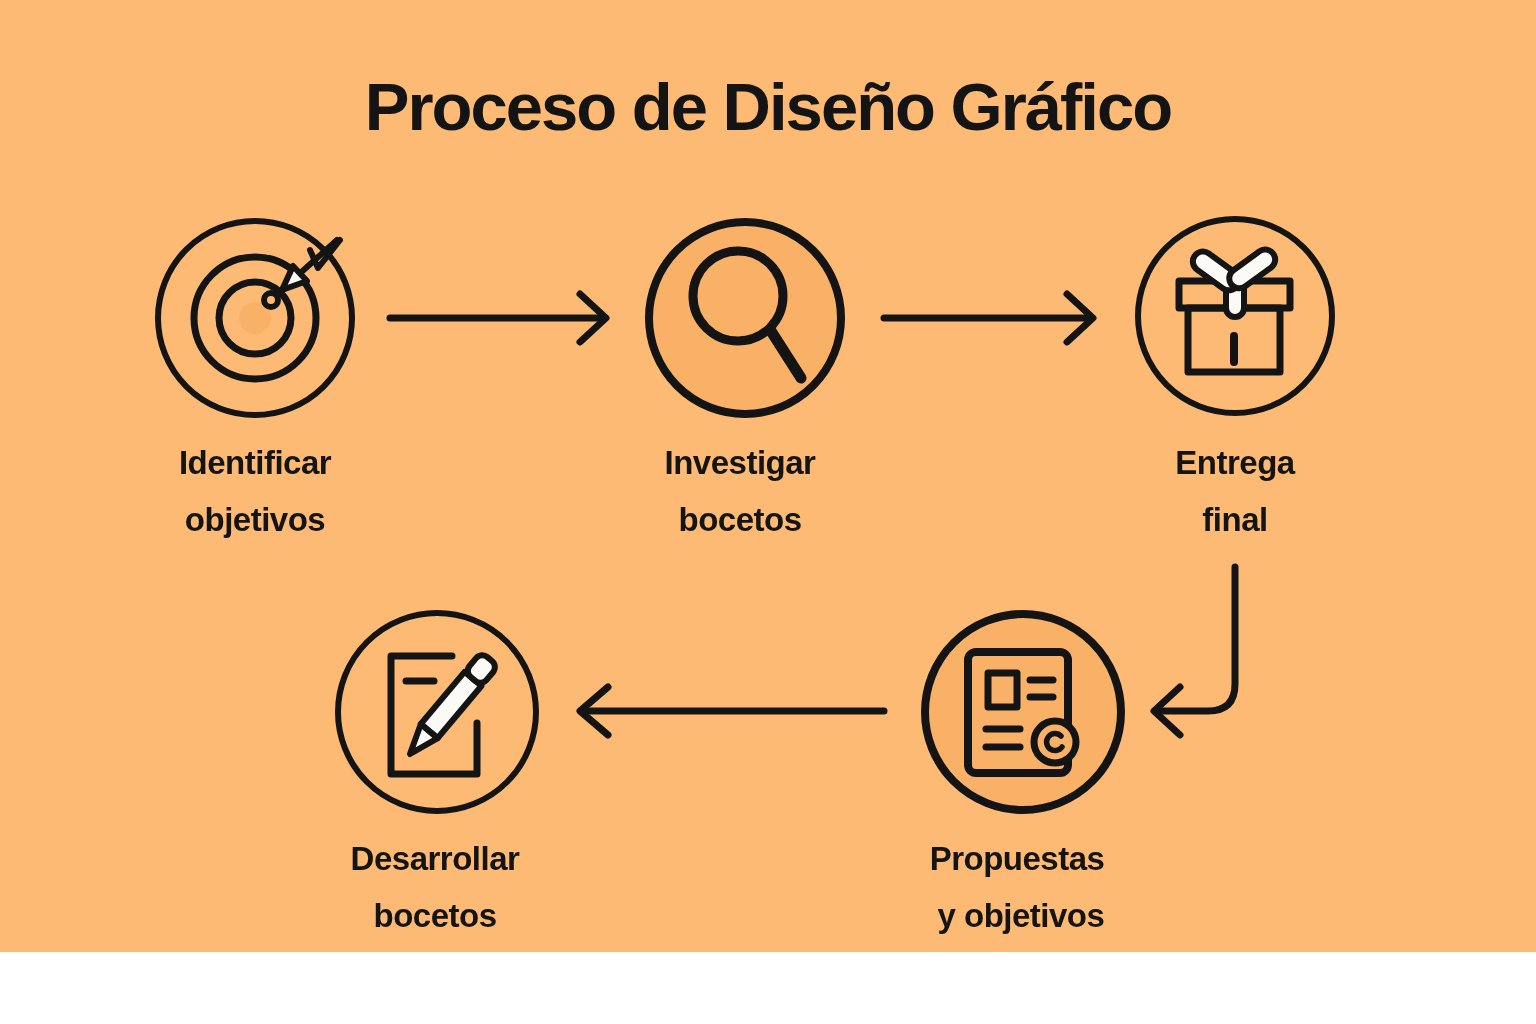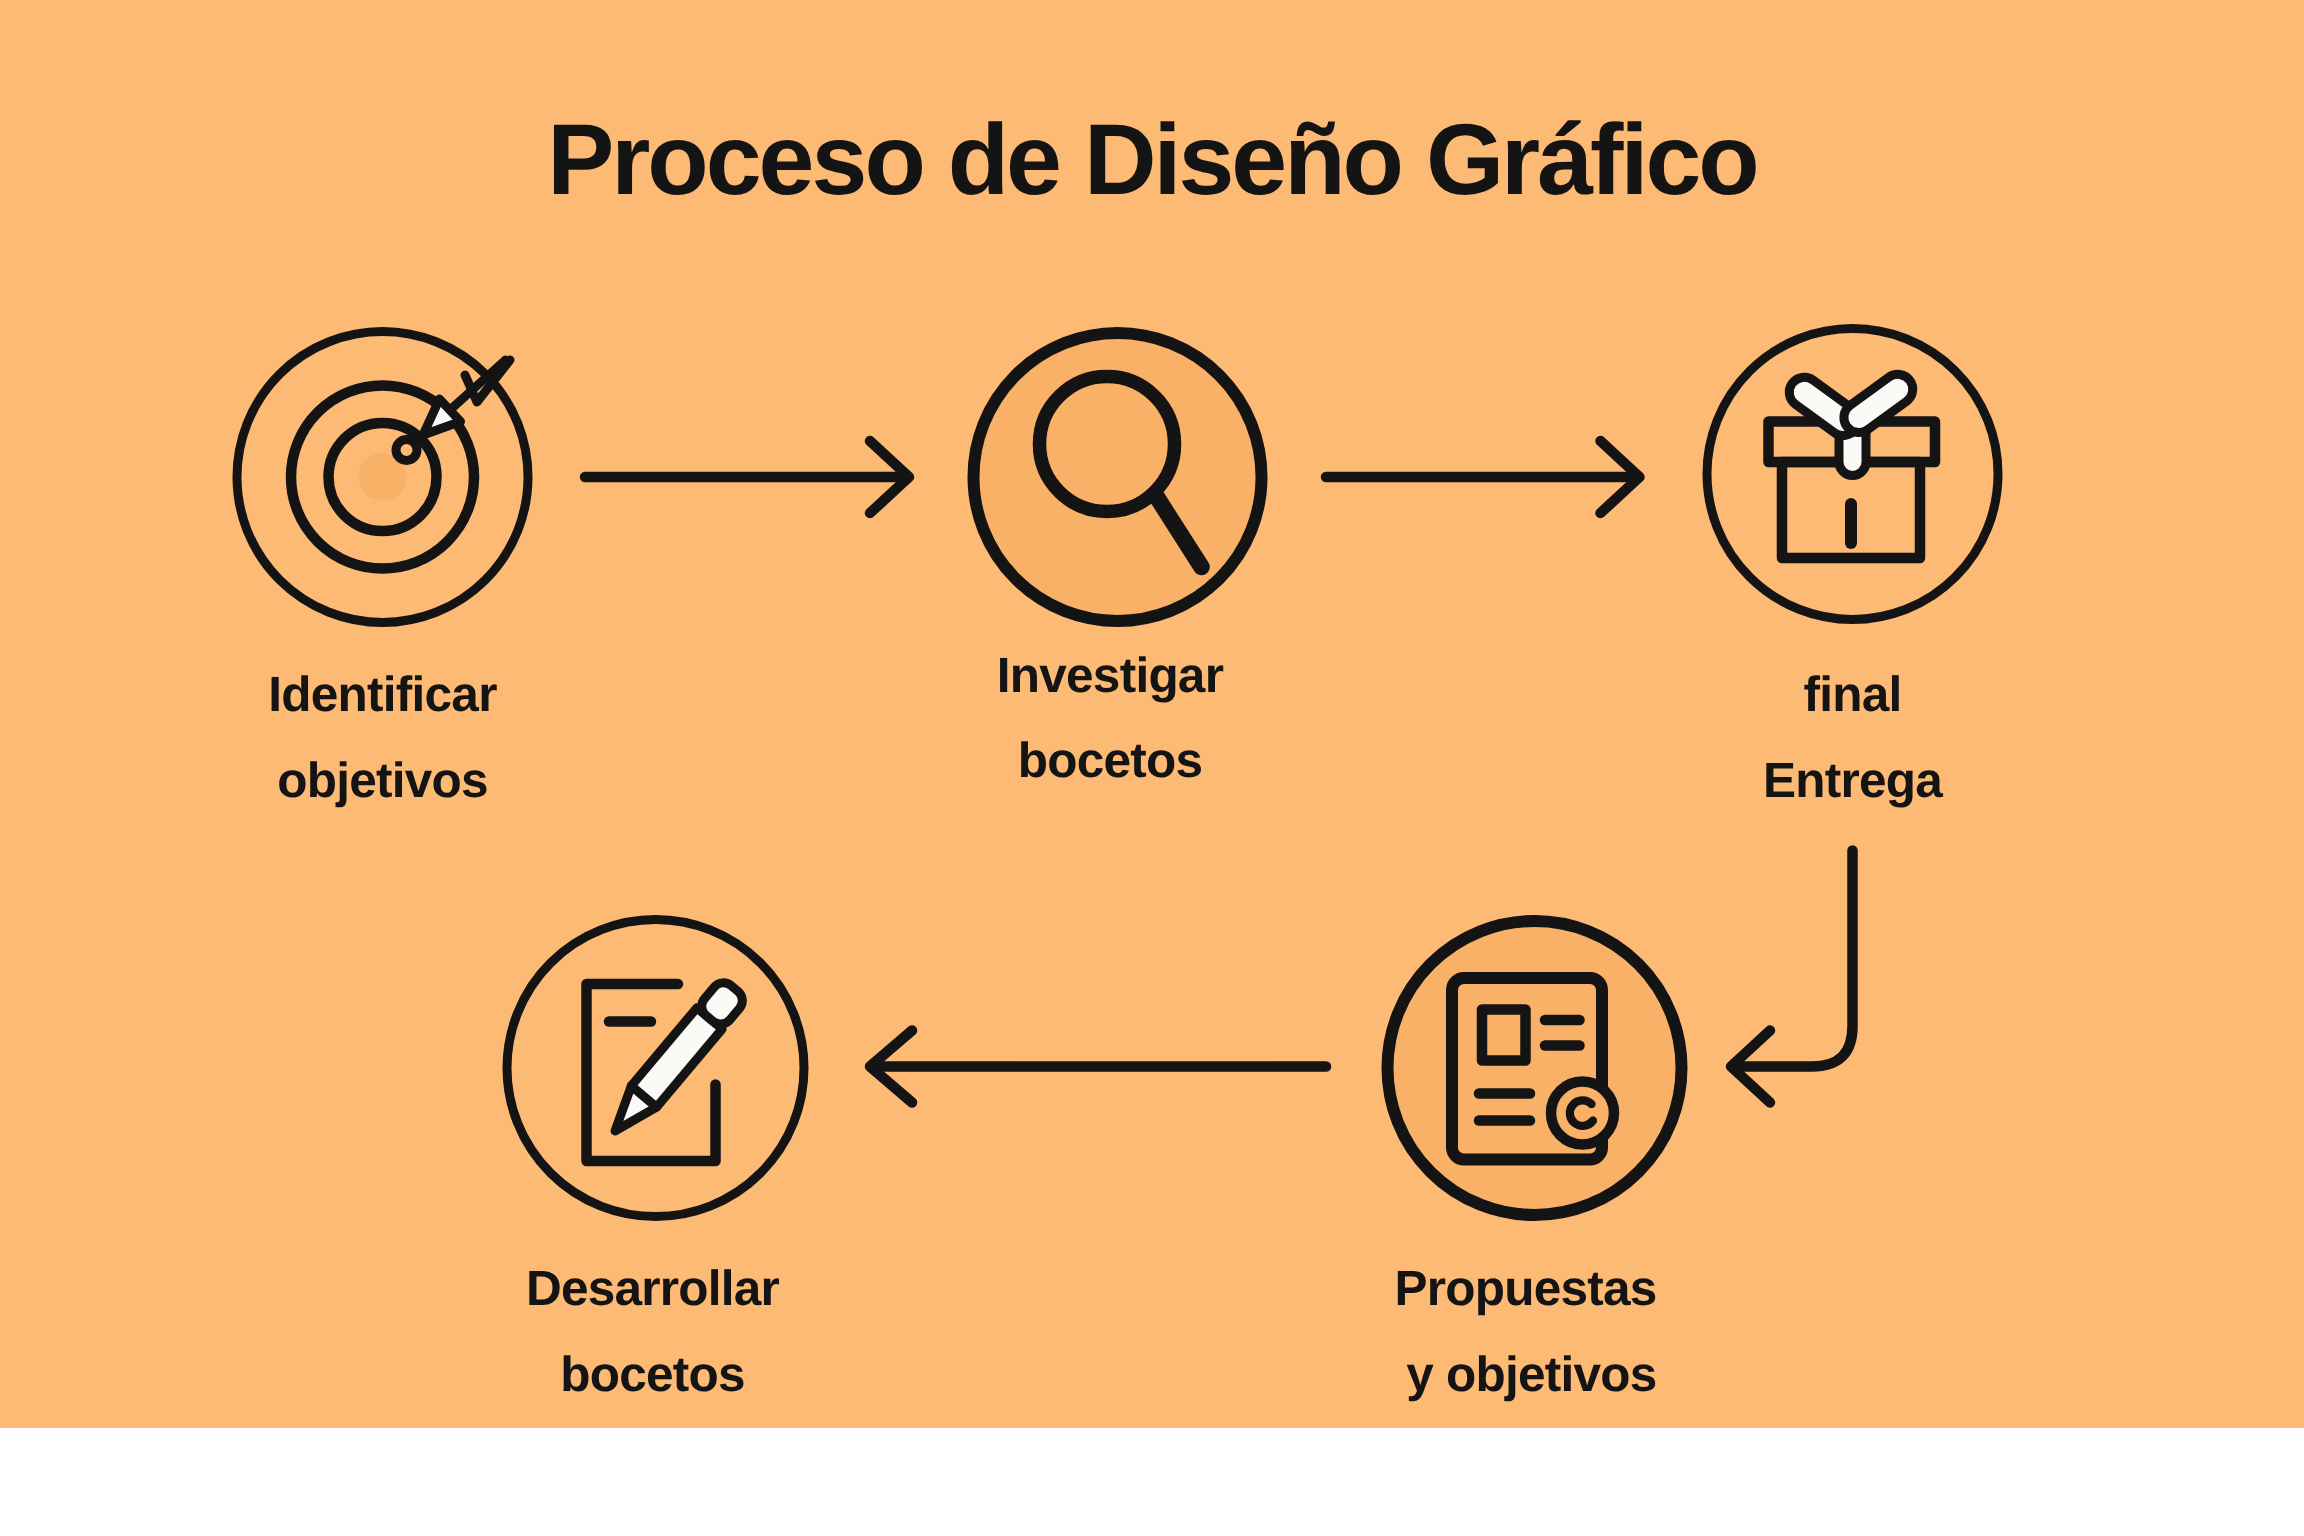--- a/index.html
+++ b/index.html
@@ -31,21 +31,21 @@
     transform: translateX(-50%);
     text-align: center;
     font-size: 33px;
     font-weight: 700;
     line-height: 57px;
     letter-spacing: -0.5px;
     color: #141414;
     white-space: nowrap;
   }
   .lbl-1 { left: 255px;  top: 434px; }
-  .lbl-2 { left: 740px;  top: 421px; }
+  .lbl-2 { left: 740px;  top: 434px; }
   .lbl-3 { left: 1235px; top: 434px; }
   .lbl-4 { left: 1017px; top: 830px; text-align: right; }
   .lbl-5 { left: 435px;  top: 830px; }
 </style>
 </head>
 <body>
 
 <div class="canvas">
 
   <div class="title">Proceso de Diseño Gráfico</div>
@@ -128,22 +128,22 @@
     <div>Identificar</div>
     <div>objetivos</div>
   </div>
 
   <div class="step-label lbl-2">
     <div>Investigar</div>
     <div>bocetos</div>
   </div>
 
   <div class="step-label lbl-3">
+    <div>Entrega</div>
     <div>final</div>
-    <div>Entrega</div>
   </div>
 
   <div class="step-label lbl-4">
     <div>Propuestas</div>
     <div>y objetivos</div>
   </div>
 
   <div class="step-label lbl-5">
     <div>Desarrollar</div>
     <div>bocetos</div>

